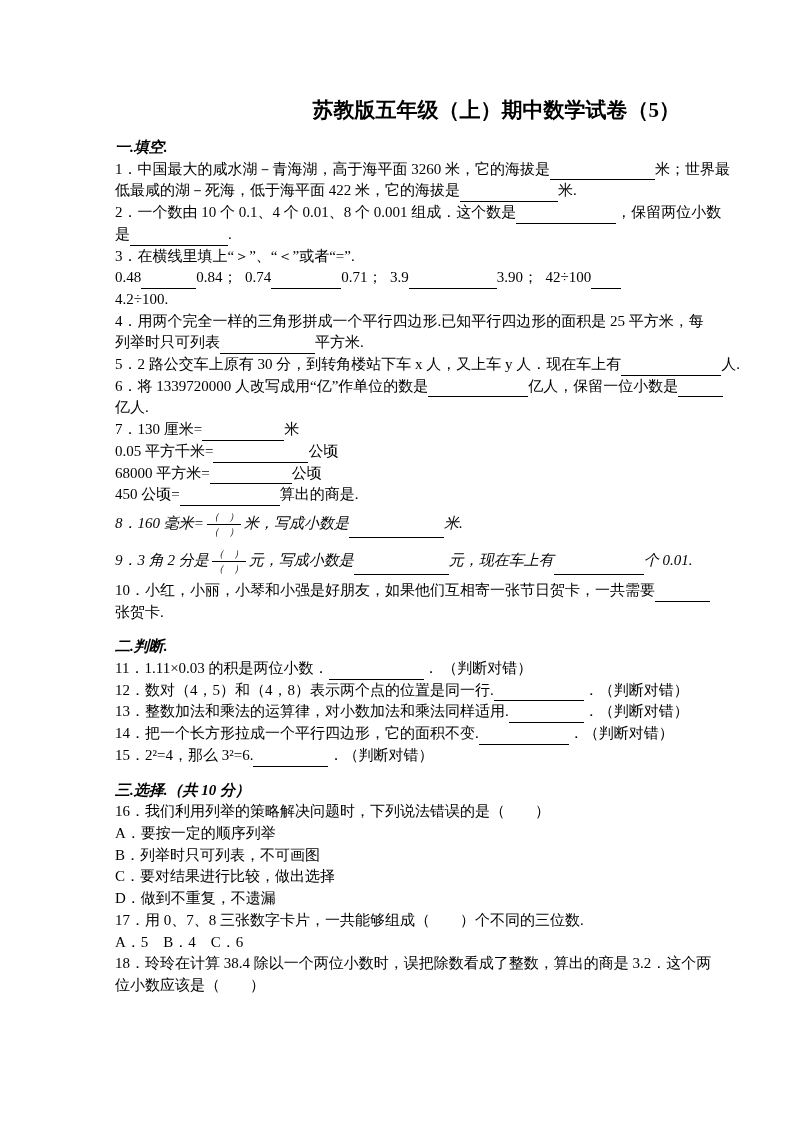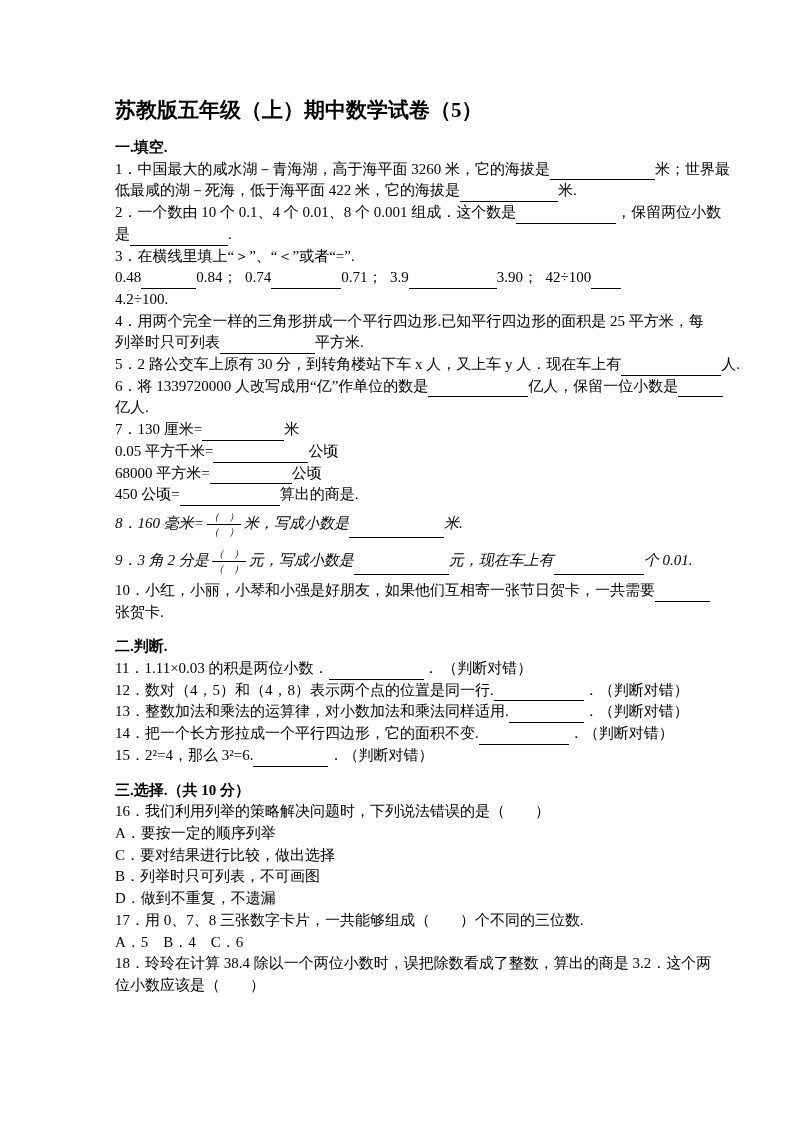--- a/index.html
+++ b/index.html
@@ -14,32 +14,33 @@
     overflow: hidden;
     font-family: "Liberation Serif", "DejaVu Serif", serif;
   }
   .page {
     width: 565px;
     margin-left: 115px;
     padding-top: 96px;
     box-sizing: content-box;
   }
   .title {
-    text-align: left;
+    text-align: right;
     font-weight: bold;
     font-size: 21px;
     line-height: 28px;
     white-space: nowrap;
   }
   .heading {
     font-weight: bold;
     font-size: 15px;
     line-height: 21.7px;
     margin-top: 13px;
     white-space: pre;
+    font-style: italic;
   }
   .line {
     font-size: 15px;
     line-height: 21.7px;
     white-space: pre;
   }
   .line.tall {
     padding: 5px 0;
     font-style: italic;
   }
@@ -96,21 +97,21 @@
       <div class="line"><span class="txt">张贺卡.</span></div>
       <div class="heading">二.判断.</div>
       <div class="line"><span class="txt">11．1.11×0.03 的积是两位小数．</span><span class="blank" style="width: 95px;"></span><span class="txt">． （判断对错）</span></div>
       <div class="line"><span class="txt">12．数对（4，5）和（4，8）表示两个点的位置是同一行.</span><span class="blank" style="width: 90px;"></span><span class="txt">．（判断对错）</span></div>
       <div class="line"><span class="txt">13．整数加法和乘法的运算律，对小数加法和乘法同样适用.</span><span class="blank" style="width: 75px;"></span><span class="txt">．（判断对错）</span></div>
       <div class="line"><span class="txt">14．把一个长方形拉成一个平行四边形，它的面积不变.</span><span class="blank" style="width: 90px;"></span><span class="txt">．（判断对错）</span></div>
       <div class="line"><span class="txt">15．2²=4，那么 3²=6.</span><span class="blank" style="width: 75px;"></span><span class="txt">．（判断对错）</span></div>
       <div class="heading">三.选择.（共 10 分）</div>
       <div class="line"><span class="txt">16．我们利用列举的策略解决问题时，下列说法错误的是（　　）</span></div>
       <div class="line"><span class="txt">A．要按一定的顺序列举</span></div>
+      <div class="line"><span class="txt">B．列举时只可列表，不可画图</span></div>
       <div class="line"><span class="txt">C．要对结果进行比较，做出选择</span></div>
-      <div class="line"><span class="txt">B．列举时只可列表，不可画图</span></div>
       <div class="line"><span class="txt">D．做到不重复，不遗漏</span></div>
       <div class="line"><span class="txt">17．用 0、7、8 三张数字卡片，一共能够组成（　　）个不同的三位数.</span></div>
       <div class="line"><span class="txt">A．5　B．4　C．6</span></div>
       <div class="line"><span class="txt">18．玲玲在计算 38.4 除以一个两位小数时，误把除数看成了整数，算出的商是 3.2．这个两</span></div>
       <div class="line"><span class="txt">位小数应该是（　　）</span></div>
     </div>
 </div>
 
 </body></html>

